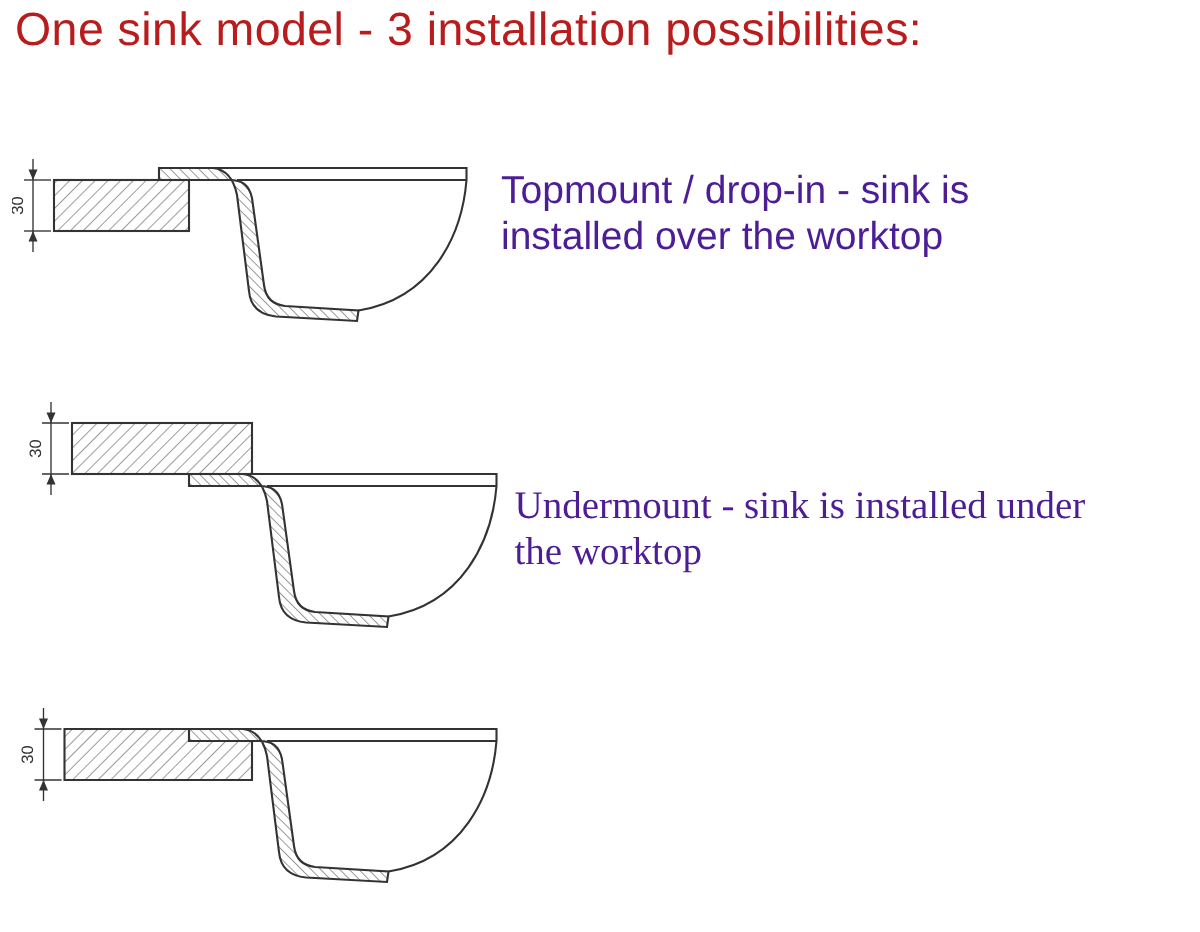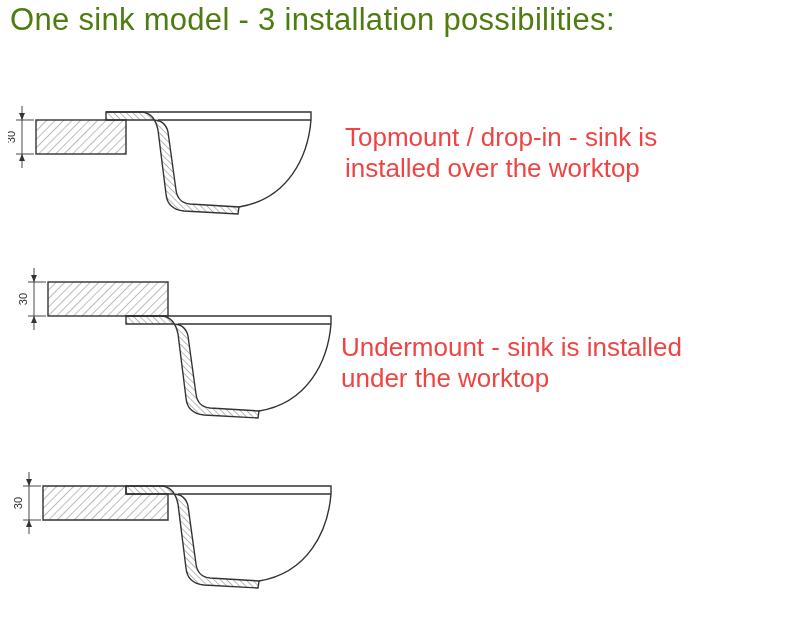--- a/index.html
+++ b/index.html
@@ -16,36 +16,36 @@
     overflow: hidden;
   }
   .title {
     position: absolute;
     left: 10px;
     top: 2px;
     margin: 0;
     font-size: 31px;
     font-weight: 400;
     letter-spacing: 0.3px;
-    color: #4d7c0f;
+    color: #b91c1c;
     white-space: nowrap;
   }
   .drawing {
     position: absolute;
     display: block;
   }
   .caption {
     position: absolute;
-    margin: 12px;
+    margin: 1px;
     font-size: 26px;
     line-height: 1.2;
-    color: #ef4444;
+    color: #4c1d95;
   }
   .cap-1 { left: 333px; top: 110px; width: 400px; }
-  .cap-2 { left: 329px; top: 320px; width: 390px; }
+  .cap-2 { left: 342px; top: 320px; width: 390px; font-family: Liberation Serif, serif; }
   .cap-3 { left: 360px; top: 478px; width: 412px; }
   .d-1 { left: 8px;  top: 82px;  }
   .d-2 { left: 8px;  top: 262px; }
   .d-3 { left: 8px;  top: 458px; }
 </style>
 </head>
 <body>
 
 <div class="canvas">
 

